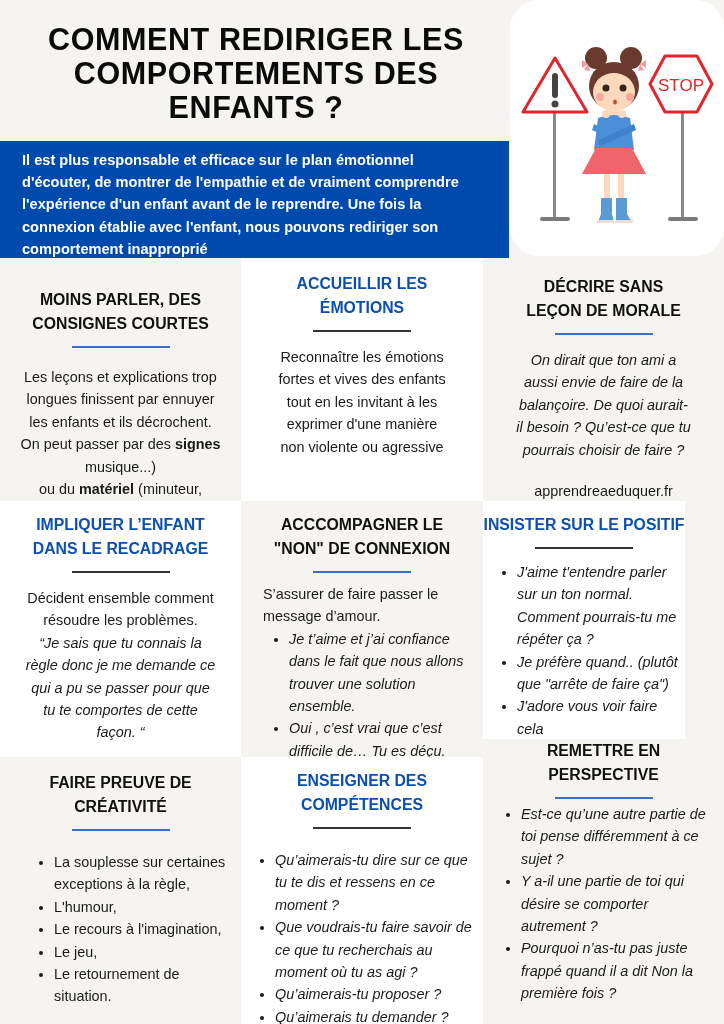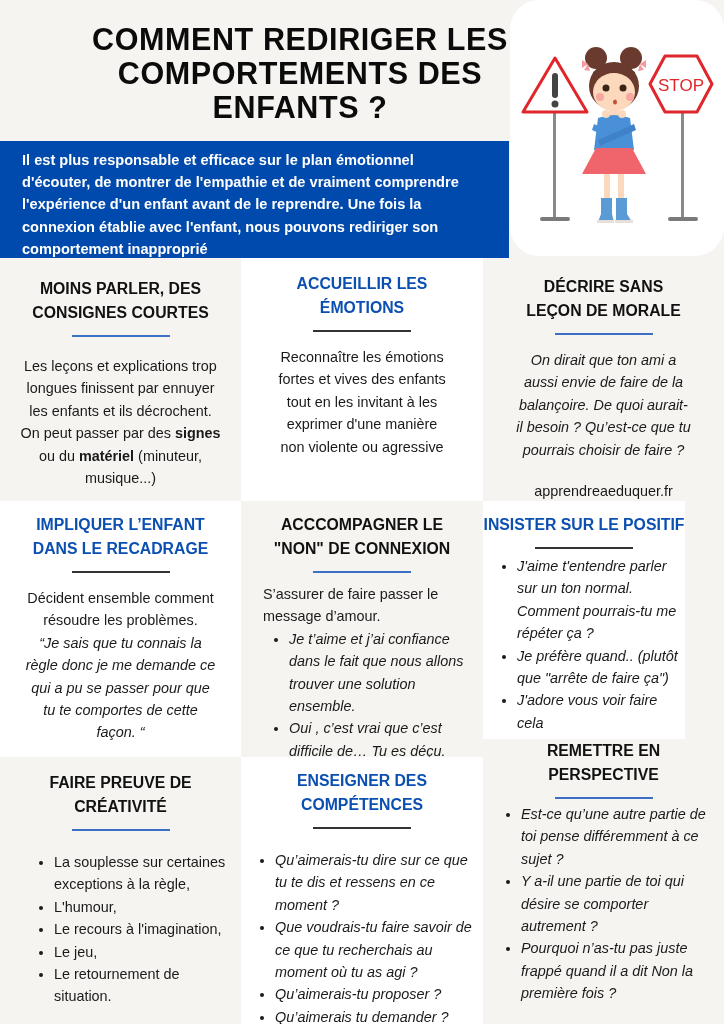--- a/index.html
+++ b/index.html
@@ -10,21 +10,21 @@
     color: #1a1a1a;
     position: relative;
   }
   .header-area {
     position: absolute; left: 0; top: 0; width: 510px; height: 258px;
     background: #f5f4f1;
   }
   .page-title {
     position: absolute; left: 0; top: 22px; width: 512px;
     text-align: center; font-weight: bold; font-size: 30.5px; line-height: 34px;
-    letter-spacing: 0.6px; color: #0b0b0b; padding-left: 44px;
+    letter-spacing: 0.6px; color: #0b0b0b;
   }
   .intro-banner {
     position: absolute; left: 0; top: 141px; width: 509px; height: 117px;
     background: #004aad; box-sizing: border-box; padding: 8px 18px 16px 22px;
     color: #ffffff; font-weight: bold; font-size: 14.6px; line-height: 22.2px;
   }
   .illustration-panel {
     position: absolute; left: 510px; top: 0; width: 214px; height: 256px;
     background: #ffffff;
     border-radius: 29px;
@@ -119,33 +119,33 @@
       <path d="M91 198 L102 198 L102 214 L104 222 L88 222 L91 214 Z" fill="#5b9bd5"></path>
       <path d="M106 198 L117 198 L117 214 L122 222 L106 222 Z" fill="#5b9bd5"></path>
       <rect x="87" y="220" width="17" height="3" fill="#e8e0d8"></rect>
       <rect x="105" y="220" width="18" height="3" fill="#e8e0d8"></rect>
     </g>
   </svg>
 </div>
 
 <div class="grid">
 
-  <div class="cell gray" style="left:0; top:5px; width:241px; height:243px; padding-top:14px;">
+  <div class="cell gray" style="left:0; top:16px; width:241px; height:243px; padding-top:14px;">
     <h2 class="cell-title dark">
       <div>MOINS PARLER, DES</div>
       <div>CONSIGNES COURTES</div>
     </h2>
     <div class="divider blue"></div>
     <div class="cell-body" style="margin-top:18px;">
       <div>Les leçons et explications trop</div>
       <div>longues finissent par ennuyer</div>
       <div>les enfants et ils décrochent.</div>
       <div><span>On peut passer par des </span><b>signes</b></div>
+      <div>musique...)</div>
       <div><span>ou du </span><b>matériel</b><span> (minuteur,</span></div>
-      <div>musique...)</div>
     </div>
   </div>
 
   <div class="cell white" style="left:241px; top:0; width:242px; height:243px; padding-top:14px;">
     <h2 class="cell-title blue">
       <div>ACCUEILLIR LES</div>
       <div>ÉMOTIONS</div>
     </h2>
     <div class="divider dark"></div>
     <div class="cell-body" style="margin-top:14px;">
@@ -206,21 +206,21 @@
       <li>Je t’aime et j’ai confiance dans le fait que nous allons trouver une solution ensemble.</li>
       <li>Oui , c’est vrai que c’est difficile de… Tu es déçu.</li>
     </ul>
   </div>
 
   <div class="cell white" style="left:483px; top:243px; width:202px; height:256px; padding-top:12px;">
     <h2 class="cell-title blue">
       <div>INSISTER SUR LE POSITIF</div>
     </h2>
     <div class="divider dark"></div>
-    <ul class="bullets italic" style="margin-top:6px; padding-left:34px; padding-right:6px;">
+    <ul class="bullets italic" style="margin-top:12px; padding-left:34px; padding-right:6px;">
       <li> J'aime t'entendre parler sur un ton normal. Comment pourrais-tu me répéter ça ?</li>
       <li>Je préfère quand.. (plutôt que "arrête de faire ça")</li>
       <li>J'adore vous voir faire cela</li>
       <li> Merci d'avoir pensé à...</li>
       <li>Marche sur le rebord de la piscine.</li>
     </ul>
   </div>
 
   <div class="cell gray" style="left:0; top:499px; width:241px; height:267px; padding-top:14px;">
     <h2 class="cell-title dark">

